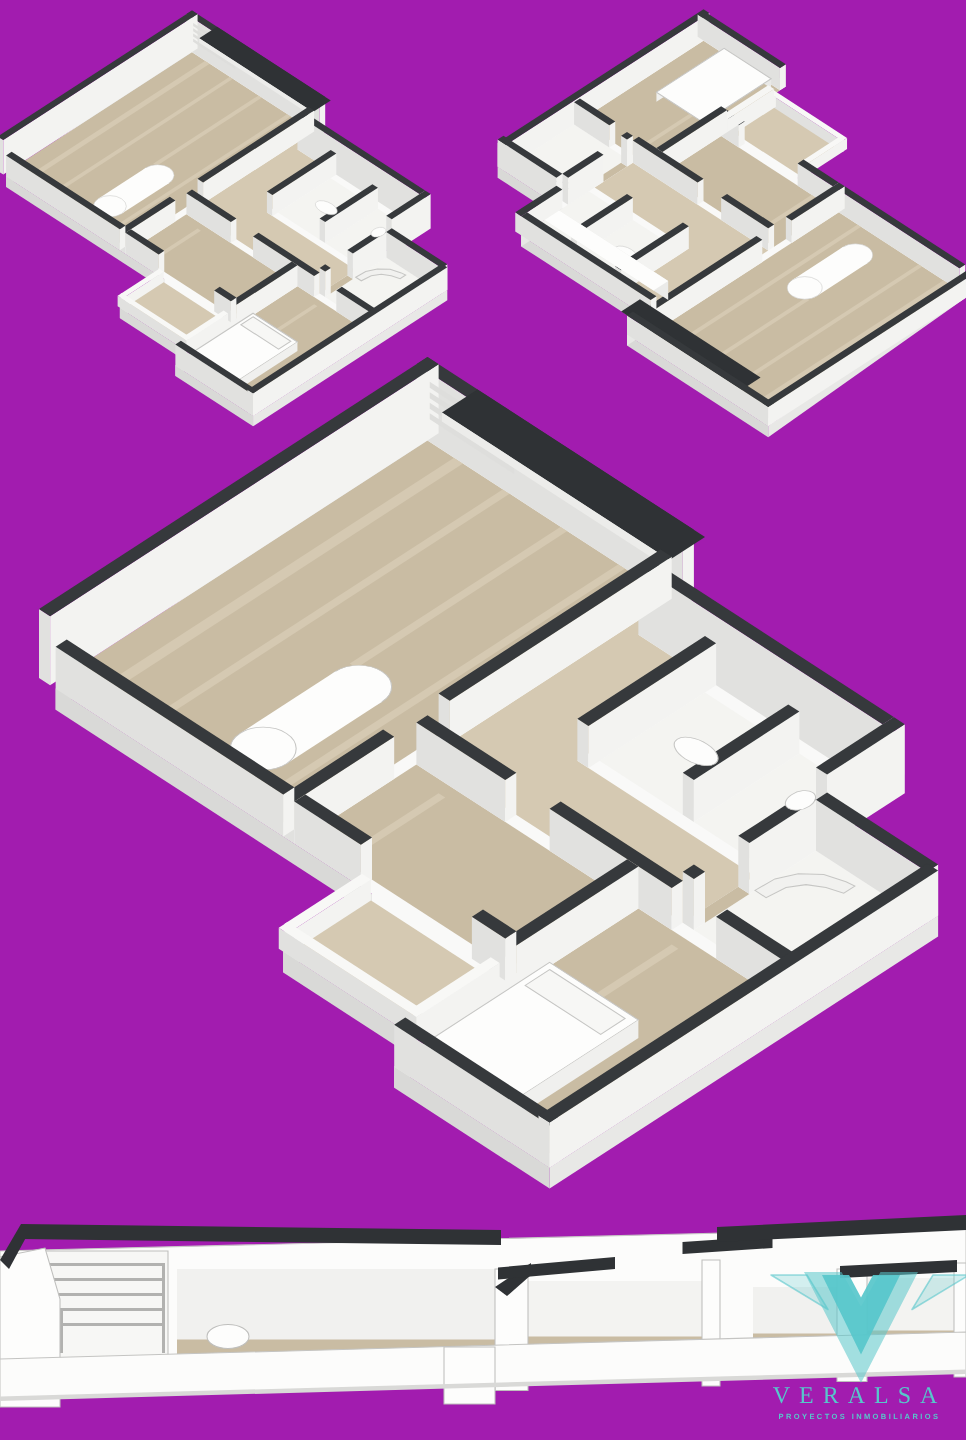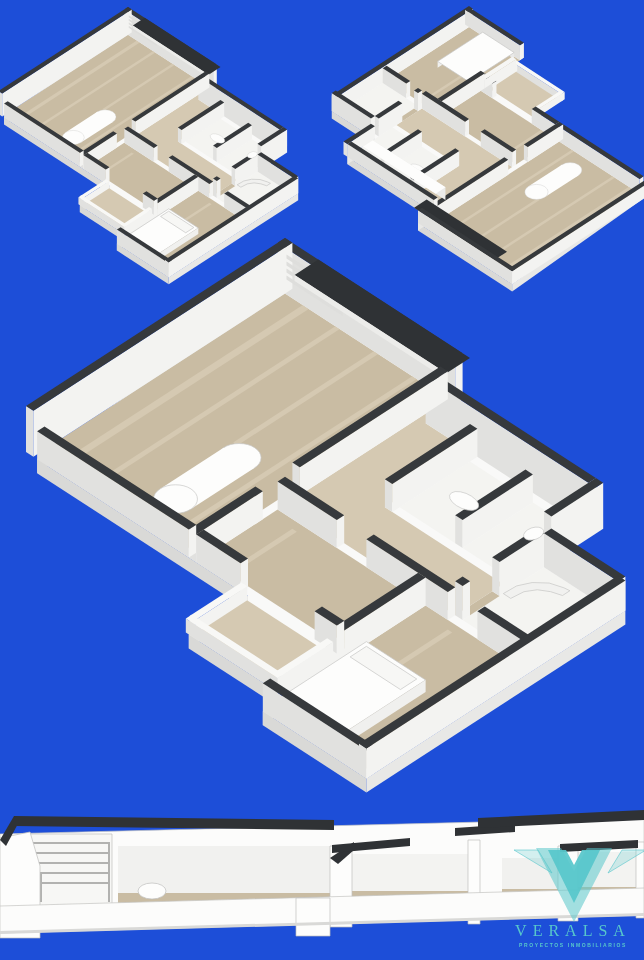--- a/index.html
+++ b/index.html
@@ -1,16 +1,16 @@
 <!DOCTYPE html>
 <html style="--teal: #57c7cb;"><head>
 <meta charset="utf-8">
 <style>
   html,body{margin:0;padding:0;background:#ffffff;}
-  .stage{position:relative;width:644px;height:960px;background:#1d4ed8;overflow:hidden;
+  .stage{position:relative;width:644px;height:960px;background:#a21caf;overflow:hidden;
          font-family:"Liberation Sans",sans-serif;}
   svg.layer{position:absolute;left:0;top:0;}
   .brand{position:absolute;left:502px;top:922px;width:142px;text-align:center;}
   .brand-name{font-family:"Liberation Serif",serif;font-size:16px;font-weight:400;
               letter-spacing:6px;color:var(--teal,#57c7cb);white-space:nowrap;}
   .brand-tagline{font-family:"Liberation Sans",sans-serif;font-size:5px;font-weight:700;
                  letter-spacing:1.6px;color:var(--teal,#57c7cb);margin-top:2px;white-space:nowrap;}
   .logo-mark polygon{stroke-linejoin:round;}
 </style>
 </head>

